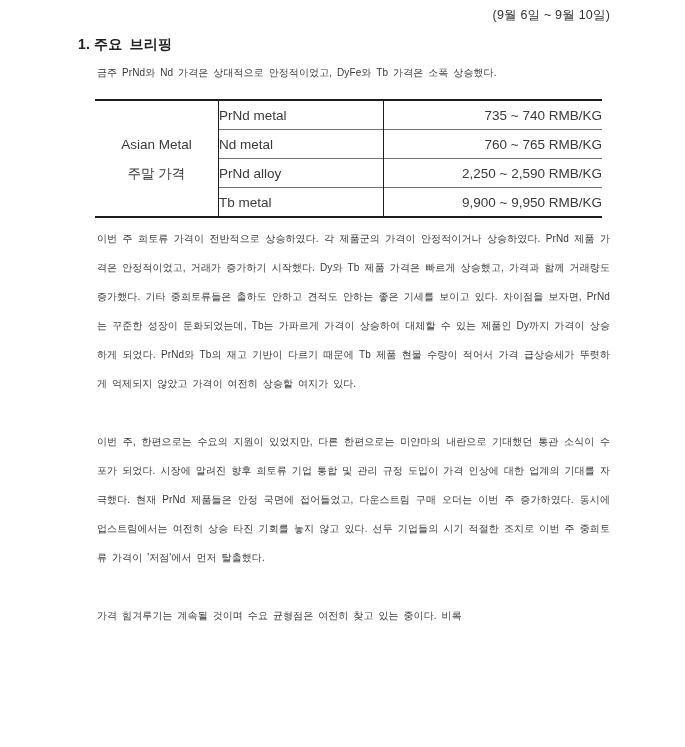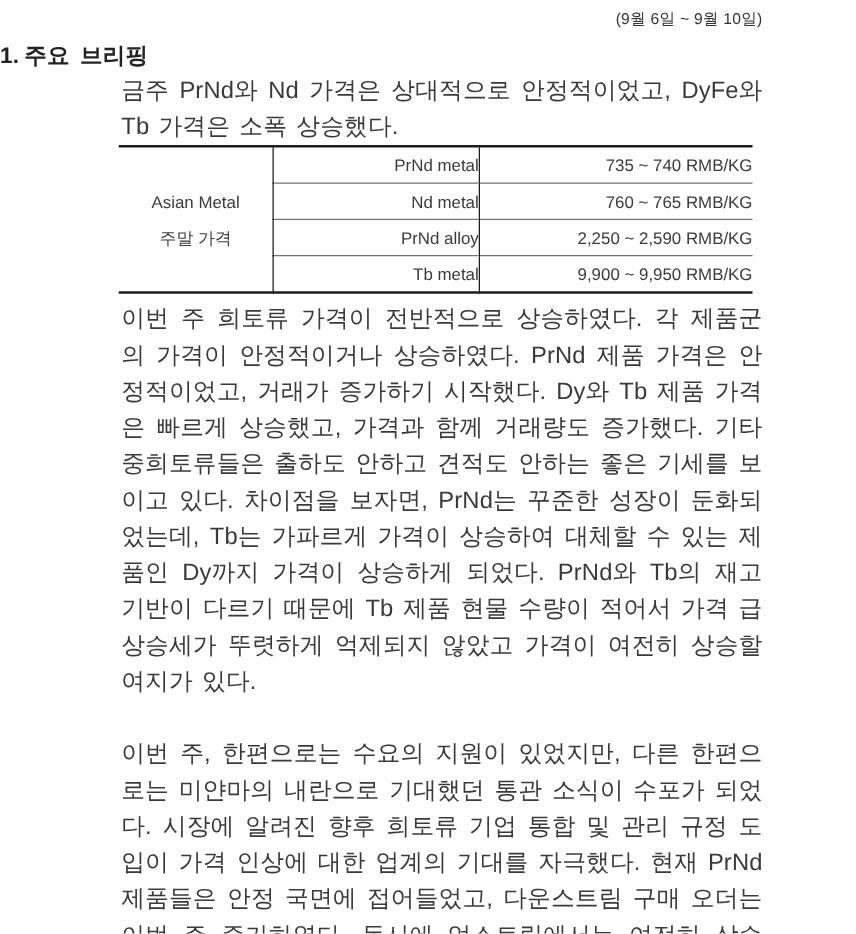--- a/index.html
+++ b/index.html
@@ -19,35 +19,36 @@
   .date-line {
     padding-top: 7px;
     padding-right: 75px;
     text-align: right;
     font-size: 12.5px;
     line-height: 16px;
     color: #333333;
     letter-spacing: 0.2px;
   }
   .section-heading {
-    font-size: 18px;
+    margin-left: 78px;
+    font-size: 14px;
     font-weight: bold;
     color: #222222;
     line-height: 20px;
     word-spacing: 3px;
     letter-spacing: 0.2px;
   }
   .section-heading.s1 { margin-top: 11px; }
   .section-heading.s2 { margin-top: 21px; }
   .section-heading .num { margin-right: 4px; }
   .body-text {
-    margin: 0;
+    margin: 12px;
     margin-left: 97px;
     width: 513px;
-    font-size: 19px;
+    font-size: 10px;
     line-height: 29px;
     text-align: justify;
     word-spacing: 2px;
     letter-spacing: 0.1px;
     color: #3a3a3a;
   }
   .body-text.first { margin-top: 4px; }
   .body-text.lead2 { margin-top: 6px; }
   .body-text.gap { margin-top: 29px; }
   table.price-table {
@@ -68,21 +69,21 @@
   }
   td.cell-rowheader {
     width: 123px;
     border-right: 1px solid #1c1c1c;
     text-align: center;
     line-height: 29px;
   }
   td.cell-product {
     width: 164px;
     border-right: 1px solid #1c1c1c;
-    text-align: right;
+    text-align: left;
   }
   td.cell-price {
     width: 218px;
     text-align: right;
     padding-right: 16px;
   }
   tr.inner td.cell-product, tr.inner td.cell-price {
     border-top: 1px solid #737373;
   }
 </style>

